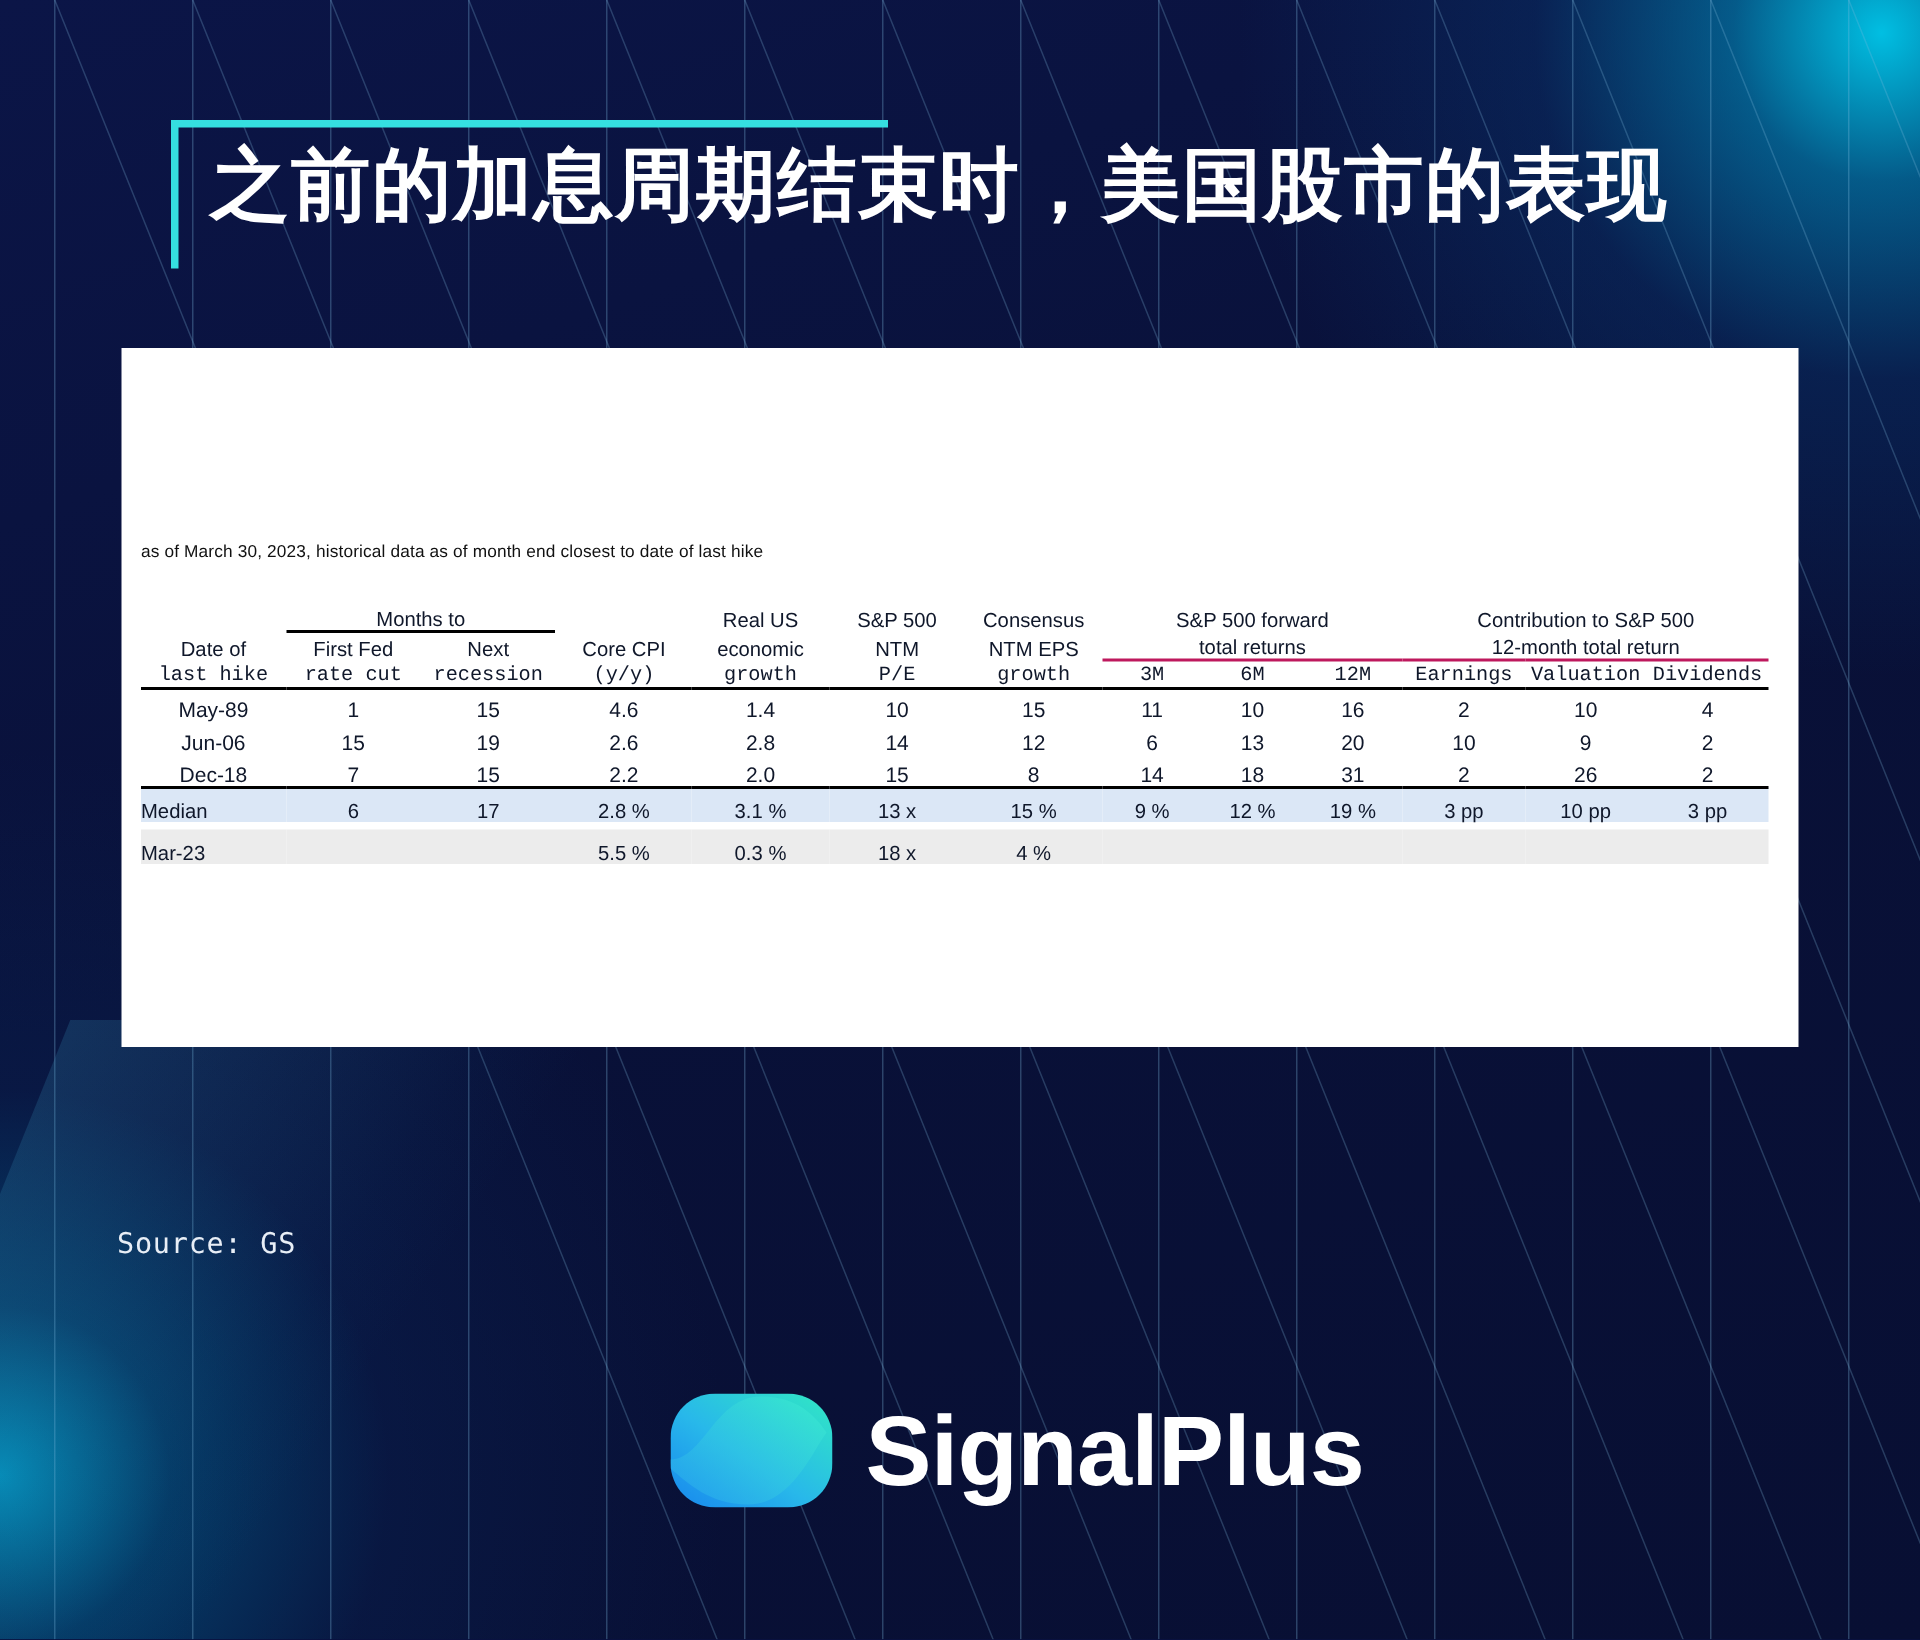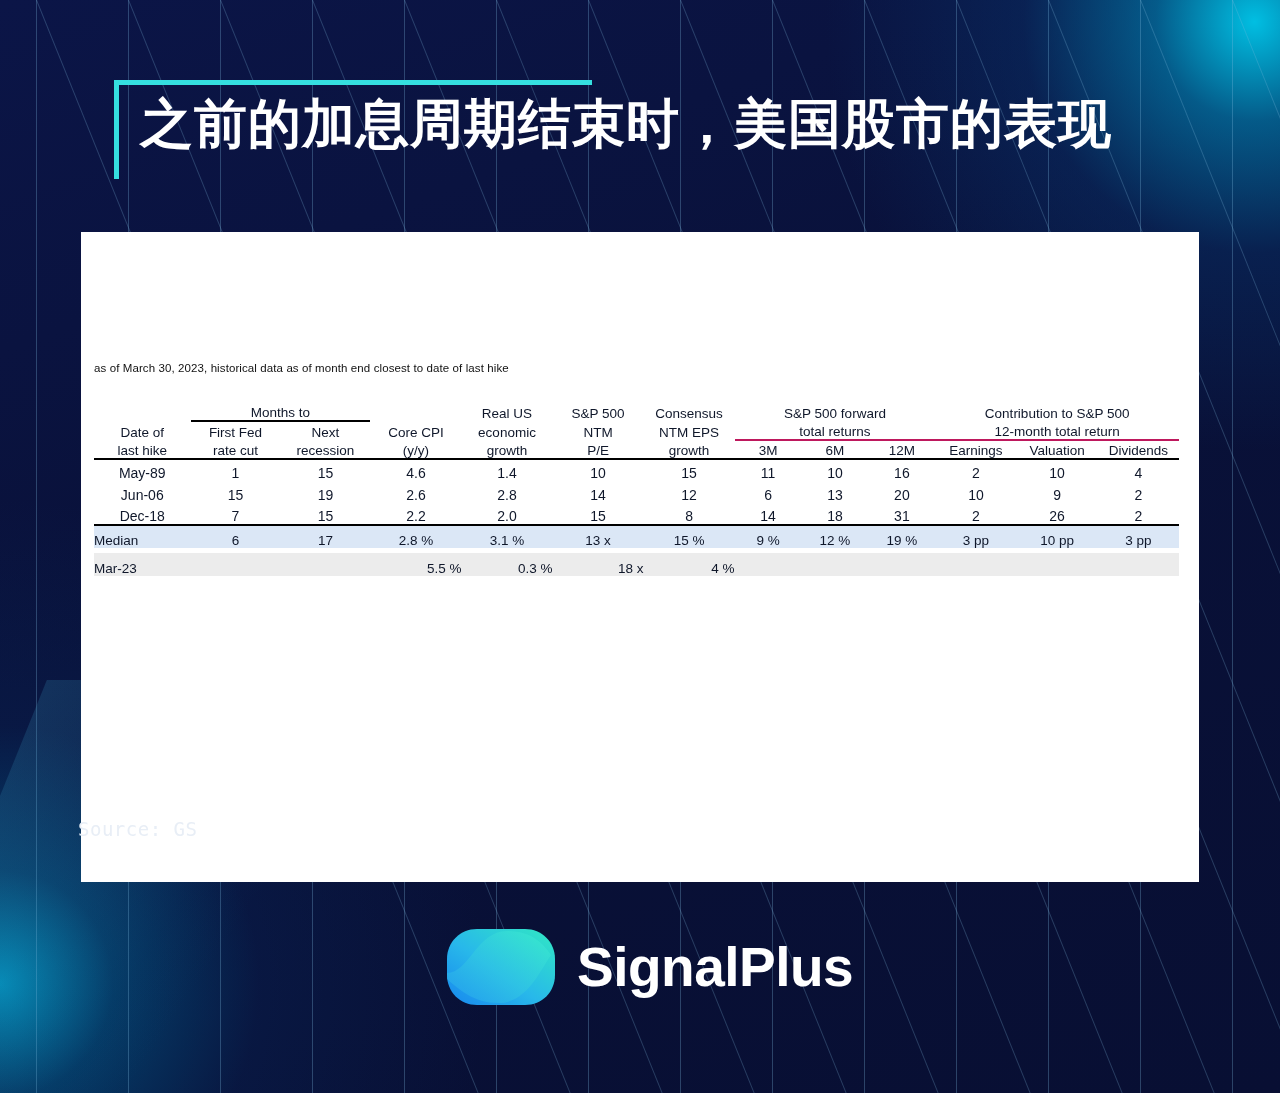--- a/index.html
+++ b/index.html
@@ -79,21 +79,21 @@
     font-weight: bold;
     letter-spacing: 1px;
     white-space: nowrap;
     line-height: 1.15;
   }
 
   
   #chart-card {
     position: absolute;
     left: 81px; top: 232px;
-    width: 1118px; height: 650px;
+    width: 1118px; height: 466px;
     background: #ffffff;
   }
 
   #card-note {
     position: absolute;
     left: 13px; top: 130px;
     font-size: 11.5px;
     color: #111;
     letter-spacing: 0.1px;
     white-space: nowrap;
@@ -125,21 +125,21 @@
   td.grp-underline { border-bottom: 2px solid #000; }
 
   
   tr.sub-row td {
     height: 19px;
     font-weight: bold;
     text-align: center;
   }
   td.sub-underline { border-bottom: 2px solid #be185d; }
 
-  tr.hdr-last td { border-bottom: 2px solid #000; }
+  tr.hdr-last td { border-bottom: 2px solid #000; font-family: Liberation Mono, monospace; }
 
   
   tr.data-row td {
     height: 22px;
     text-align: center;
     font-size: 14px;
   }
   tr.data-row td.col-date { text-align: center; }
 
   tr.rule-above td { border-top: 2px solid #000; }
@@ -151,21 +151,21 @@
     background: #dbe7f6;
     font-size: 13.5px;
   }
   tr.median-row td.col-date { text-align: left; padding-left: 10px; }
 
   tr.spacer-row td { height: 5px; background: #ffffff; }
 
   tr.current-row td {
     height: 23px;
     font-weight: bold;
-    text-align: right;
+    text-align: center;
     background: #ececec;
     font-size: 13.5px;
   }
   tr.current-row td.col-date { text-align: left; padding-left: 10px; }
 
   .col-date   { width: 88px; }
   .col-narrow { width: 82px; }
   .col-med    { width: 83px; }
   .col-ret    { width: 61px; }
   .col-contr  { width: 74px; }
@@ -185,21 +185,21 @@
     position: absolute;
     left: 447px; top: 928px;
     height: 78px;
     display: flex;
     align-items: center;
     gap: 22px;
   }
   #logo-mark { width: 108px; height: 76px; display: block; }
   #logo-wordmark {
     color: #ffffff;
-    font-size: 55px;
+    font-size: 66px;
     font-weight: bold;
     letter-spacing: -0.5px;
     font-family: "Liberation Sans", sans-serif;
   }
 </style>
 </head>
 <body>
 
 <div id="bg-root">
   <div id="bg-base"></div>

